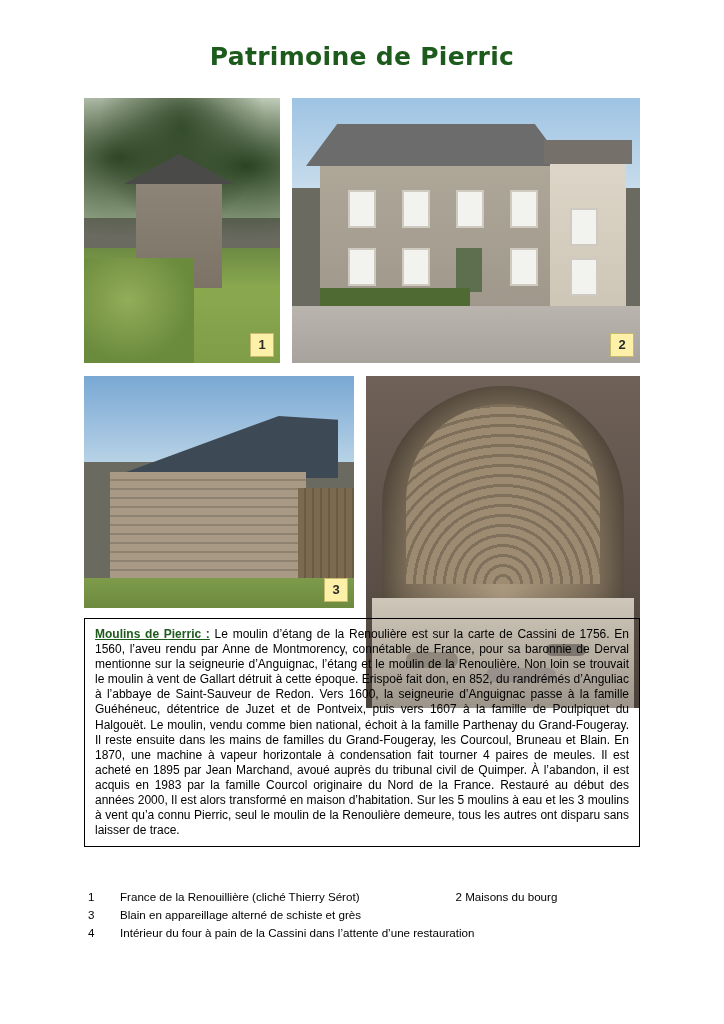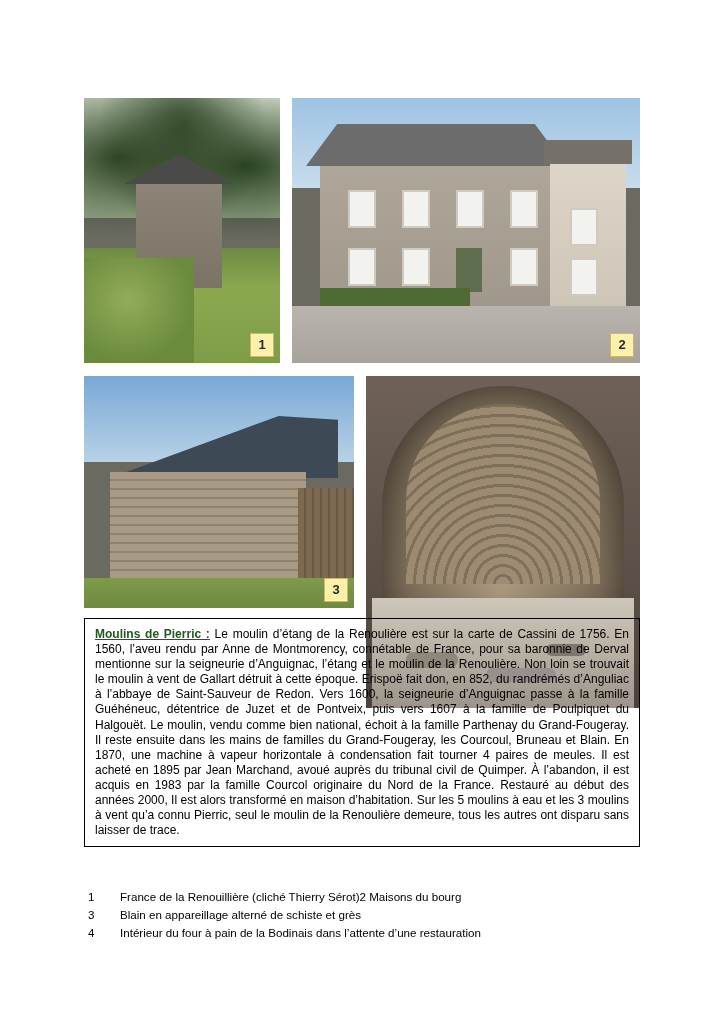--- a/index.html
+++ b/index.html
@@ -157,27 +157,28 @@
     left: 88px;
     top: 888px;
     width: 560px;
     font-size: 11.6px;
     line-height: 18px;
     font-family: "Liberation Sans", sans-serif;
   }
   .cap-row { display: flex; }
   .cap-num { width: 32px; flex: 0 0 32px; }
   .cap-txt { flex: 1 1 auto; }
-  .cap-txt .second { }
+  .cap-txt .second { margin-left: 96px; }
 </style>
 </head>
 <body>
 
 <div class="page">
 
+  <h1 class="title">Patrimoine de Pierric</h1>
 
   <div class="photos">
 
     <div class="photo" id="photo1">
       <div class="sky p1-sky"></div>
       <div class="layer p1-trees"></div>
       <div class="layer p1-grass"></div>
       <div class="p1-mill"></div>
       <div class="p1-roof"></div>
       <div class="p1-bush"></div>
@@ -234,17 +235,17 @@
     <div class="cap-row">
       <span class="cap-num">1</span>
       <span class="cap-txt"><span>France de la Renouillière (cliché Thierry Sérot)</span><span class="second">2 Maisons du bourg</span></span>
     </div>
     <div class="cap-row">
       <span class="cap-num">3</span>
       <span class="cap-txt">Blain en appareillage alterné de schiste et grès</span>
     </div>
     <div class="cap-row">
       <span class="cap-num">4</span>
-      <span class="cap-txt">Intérieur du four à pain de la Bodinais dans l’attente d’une restauration</span>
+      <span class="cap-txt">Intérieur du four à pain de la Cassini dans l’attente d’une restauration</span>
     </div>
   </div>
 
 </div>
 
 </body></html>

